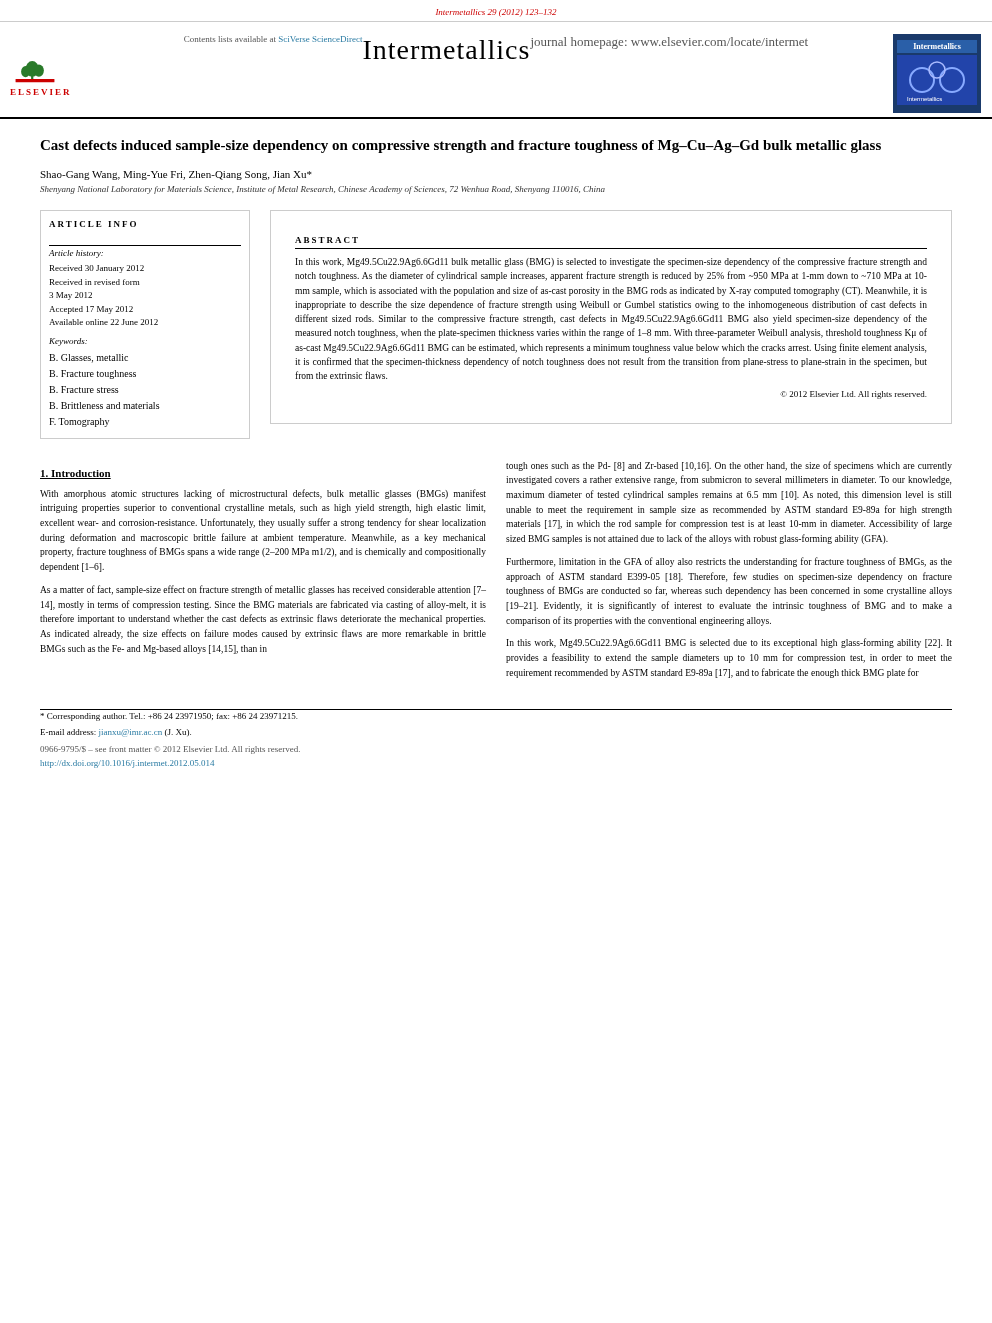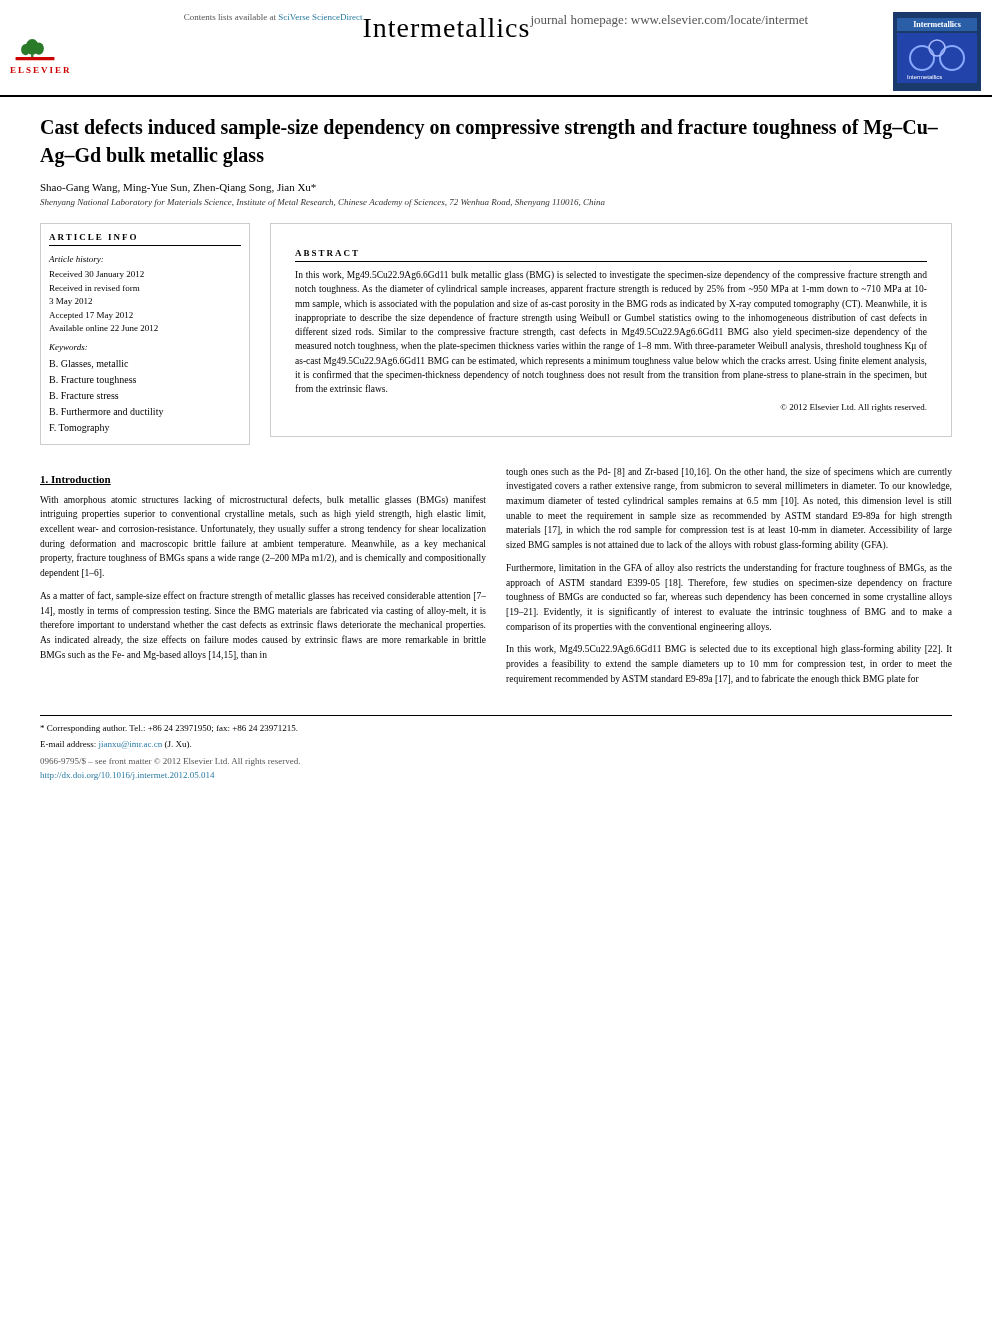--- a/index.html
+++ b/index.html
@@ -109,21 +109,21 @@
       font-size: 8px;
     }
 
     
     .main-content {
       padding: 16px 40px 16px 40px;
     }
 
     
     .article-title {
-      font-size: 20px;
+      font-size: 15px;
       font-weight: bold;
       line-height: 1.4;
       margin-bottom: 12px;
       color: #000;
     }
 
     
     .authors {
       font-size: 11px;
       margin-bottom: 4px;
@@ -154,22 +154,22 @@
       border: 1px solid #ccc;
       padding: 8px;
       margin-bottom: 10px;
     }
     .box-title {
       font-size: 9px;
       font-weight: bold;
       letter-spacing: 2px;
       text-transform: uppercase;
       border-bottom: 1px solid #000;
-      padding-bottom: 3px;
-      margin-bottom: 8px;
+      padding-bottom: 16px;
+      margin-bottom: 2px;
     }
     .info-section-title {
       font-size: 9px;
       font-style: italic;
       margin-bottom: 4px;
       color: #000;
     }
     .info-line {
       font-size: 9px;
       color: #000;
@@ -240,21 +240,20 @@
       font-size: 9.5px;
       line-height: 1.55;
       text-align: justify;
       color: #000;
       margin-bottom: 8px;
     }
 
     .footnote-area {
       border-top: 1px solid #000;
       margin-top: 20px;
-      padding-top: 6px;
       font-size: 9px;
       color: #000;
     }
     .footnote-line {
       margin-bottom: 3px;
       line-height: 1.5;
     }
     .issn-line {
       font-size: 9px;
       color: #555;
@@ -267,20 +266,23 @@
     }
 
     .red-text { color: #c00; }
     .blue-text { color: #2a7ba3; }
   </style>
 </head>
 <body>
 
 <div class="page-wrapper">
 
+  <div class="top-bar">
+    <span class="top-bar-text red-text">Intermetallics 29 (2012) 123–132</span>
+  </div>
 
   <div class="journal-header">
 
     <div class="journal-header-left">
       <div class="elsevier-logo">
 
         <svg class="elsevier-logo-tree" viewBox="0 0 90 55" xmlns="http://www.w3.org/2000/svg">
 
           <rect x="38" y="40" width="4" height="12" fill="#2a7a2a"></rect>
           <ellipse cx="40" cy="30" rx="12" ry="14" fill="#2a7a2a"></ellipse>
@@ -316,21 +318,21 @@
         </svg>
       </div>
     </div>
   </div>
 
   <div class="main-content">
 
     <div class="article-title">Cast defects induced sample-size dependency on compressive strength and fracture toughness of Mg–Cu–Ag–Gd bulk metallic glass</div>
 
     <div class="authors">
-      <span>Shao-Gang Wang, Ming-Yue Sun, Zhen-Qiang Song, Jian Xu*</span>
+      <span>Shao-Gang Wang, Ming-Yue Fri, Zhen-Qiang Song, Jian Xu*</span>
     </div>
     <div class="author-affil">Shenyang National Laboratory for Materials Science, Institute of Metal Research, Chinese Academy of Sciences, 72 Wenhua Road, Shenyang 110016, China</div>
 
     <div class="two-col">
 
       <div class="col-left">
         <div class="article-info-box">
           <div class="box-title">ARTICLE INFO</div>
 
           <div class="info-section-title">Article history:</div>
@@ -338,21 +340,21 @@
           <div class="info-line">Received in revised form</div>
           <div class="info-line">3 May 2012</div>
           <div class="info-line">Accepted 17 May 2012</div>
           <div class="info-line">Available online 22 June 2012</div>
 
           <div class="keywords-section">
             <div class="info-section-title">Keywords:</div>
             <div class="keyword-item">B. Glasses, metallic</div>
             <div class="keyword-item">B. Fracture toughness</div>
             <div class="keyword-item">B. Fracture stress</div>
-            <div class="keyword-item">B. Furthermore and ductility</div>
+            <div class="keyword-item">B. Brittleness and materials</div>
             <div class="keyword-item">F. Tomography</div>
           </div>
         </div>
       </div>
 
       <div class="col-right">
         <div class="abstract-box">
           <div class="abstract-title">ABSTRACT</div>
           <div class="abstract-text">In this work, Mg49.5Cu22.9Ag6.6Gd11 bulk metallic glass (BMG) is selected to investigate the specimen-size dependency of the compressive fracture strength and notch toughness. As the diameter of cylindrical sample increases, apparent fracture strength is reduced by 25% from ~950 MPa at 1-mm down to ~710 MPa at 10-mm sample, which is associated with the population and size of as-cast porosity in the BMG rods as indicated by X-ray computed tomography (CT). Meanwhile, it is inappropriate to describe the size dependence of fracture strength using Weibull or Gumbel statistics owing to the inhomogeneous distribution of cast defects in different sized rods. Similar to the compressive fracture strength, cast defects in Mg49.5Cu22.9Ag6.6Gd11 BMG also yield specimen-size dependency of the measured notch toughness, when the plate-specimen thickness varies within the range of 1–8 mm. With three-parameter Weibull analysis, threshold toughness Kμ of as-cast Mg49.5Cu22.9Ag6.6Gd11 BMG can be estimated, which represents a minimum toughness value below which the cracks arrest. Using finite element analysis, it is confirmed that the specimen-thickness dependency of notch toughness does not result from the transition from plane-stress to plane-strain in the specimen, but from the extrinsic flaws.</div>
           <div class="abstract-copyright">© 2012 Elsevier Ltd. All rights reserved.</div>

